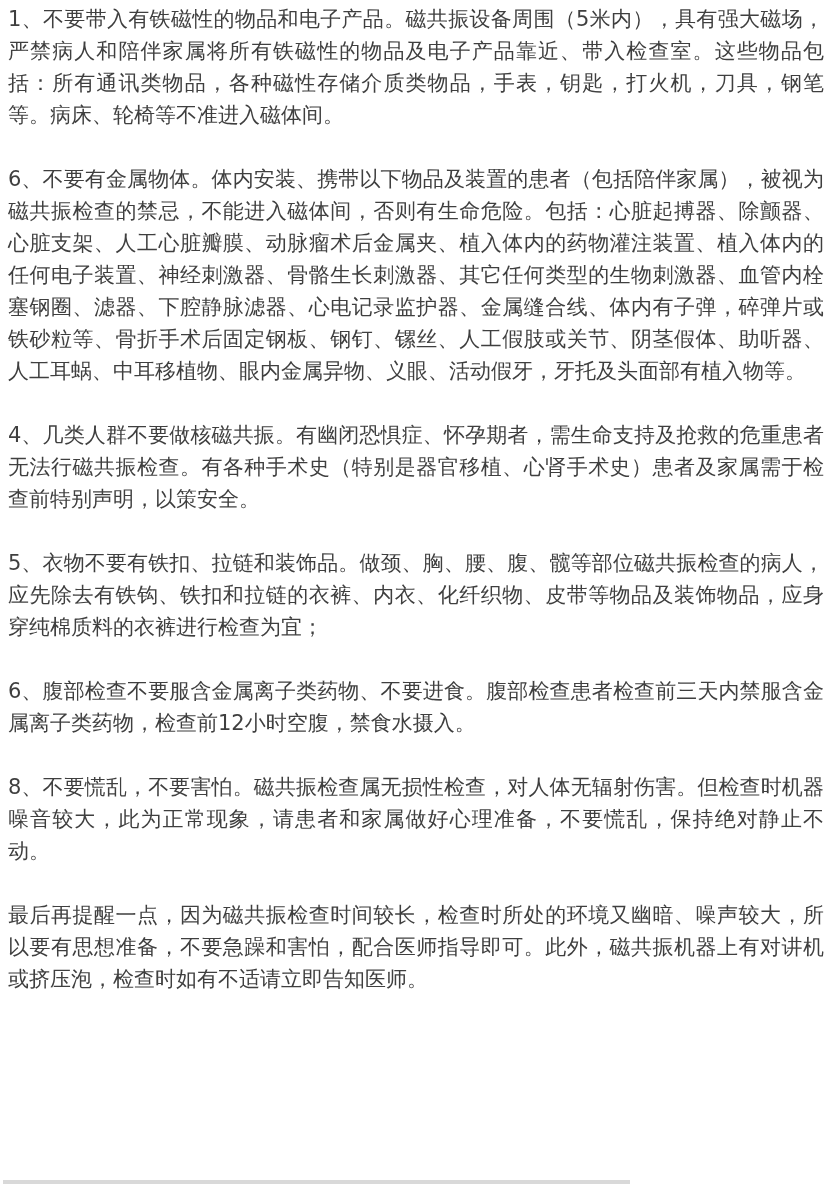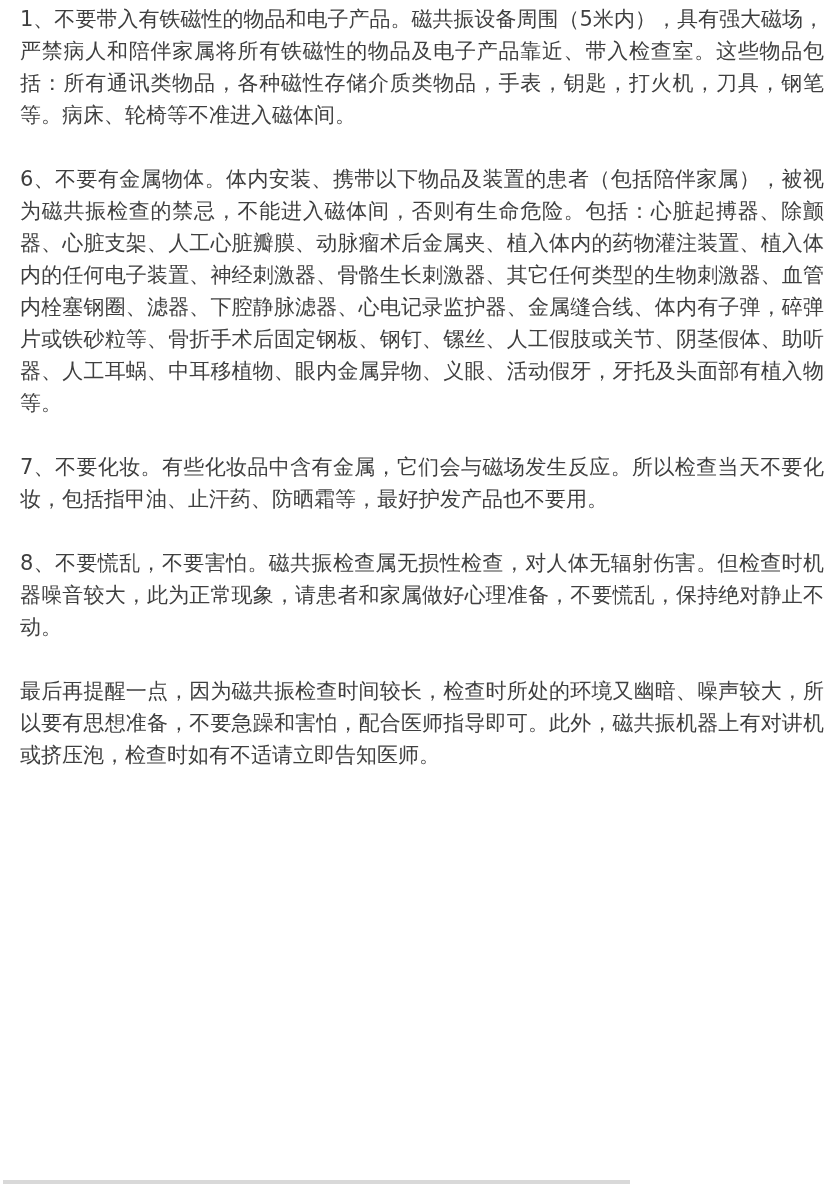--- a/index.html
+++ b/index.html
@@ -5,21 +5,21 @@
   html, body {
     margin: 0;
     padding: 0;
     background: #ffffff;
   }
   .doc {
     position: relative;
     width: 832px;
     height: 1184px;
     box-sizing: border-box;
-    padding: 3px 8px 0 20px;
+    padding: 3px 8px 0 8px;
     overflow: hidden;
     background: #ffffff;
     font-family: "DejaVu Sans", "Liberation Sans", sans-serif;
     font-size: 21px;
     line-height: 32px;
     color: #3f3f3f;
     text-align: justify;
   }
   .doc p {
     margin: 0 0 32px 0;
@@ -34,17 +34,19 @@
     height: 4px;
     background: #d9d9d9;
   }
 </style>
 </head>
 <body>
 
 <div class="doc">
   <p>1、不要带入有铁磁性的物品和电子产品。磁共振设备周围（5米内），具有强大磁场，严禁病人和陪伴家属将所有铁磁性的物品及电子产品靠近、带入检查室。这些物品包括：所有通讯类物品，各种磁性存储介质类物品，手表，钥匙，打火机，刀具，钢笔等。病床、轮椅等不准进入磁体间。</p>
   <p>6、不要有金属物体。体内安装、携带以下物品及装置的患者（包括陪伴家属），被视为磁共振检查的禁忌，不能进入磁体间，否则有生命危险。包括：心脏起搏器、除颤器、心脏支架、人工心脏瓣膜、动脉瘤术后金属夹、植入体内的药物灌注装置、植入体内的任何电子装置、神经刺激器、骨骼生长刺激器、其它任何类型的生物刺激器、血管内栓塞钢圈、滤器、下腔静脉滤器、心电记录监护器、金属缝合线、体内有子弹，碎弹片或铁砂粒等、骨折手术后固定钢板、钢钉、镙丝、人工假肢或关节、阴茎假体、助听器、人工耳蜗、中耳移植物、眼内金属异物、义眼、活动假牙，牙托及头面部有植入物等。</p>
-  <p>7、不要化妆。有些化妆品中含有金属，它们会与磁场发生反应。所以检查当天不要化妆，包括指甲油、止汗药、防晒霜等，最好护发产品也不要用。</p>
+  <p>4、几类人群不要做核磁共振。有幽闭恐惧症、怀孕期者，需生命支持及抢救的危重患者无法行磁共振检查。有各种手术史（特别是器官移植、心肾手术史）患者及家属需于检查前特别声明，以策安全。</p>
+  <p>5、衣物不要有铁扣、拉链和装饰品。做颈、胸、腰、腹、髋等部位磁共振检查的病人，应先除去有铁钩、铁扣和拉链的衣裤、内衣、化纤织物、皮带等物品及装饰物品，应身穿纯棉质料的衣裤进行检查为宜；</p>
+  <p>6、腹部检查不要服含金属离子类药物、不要进食。腹部检查患者检查前三天内禁服含金属离子类药物，检查前12小时空腹，禁食水摄入。</p>
   <p>8、不要慌乱，不要害怕。磁共振检查属无损性检查，对人体无辐射伤害。但检查时机器噪音较大，此为正常现象，请患者和家属做好心理准备，不要慌乱，保持绝对静止不动。</p>
   <p>最后再提醒一点，因为磁共振检查时间较长，检查时所处的环境又幽暗、噪声较大，所以要有思想准备，不要急躁和害怕，配合医师指导即可。此外，磁共振机器上有对讲机或挤压泡，检查时如有不适请立即告知医师。</p>
   <div class="cutoff-sliver"></div>
 </div>
 
 </body></html>

